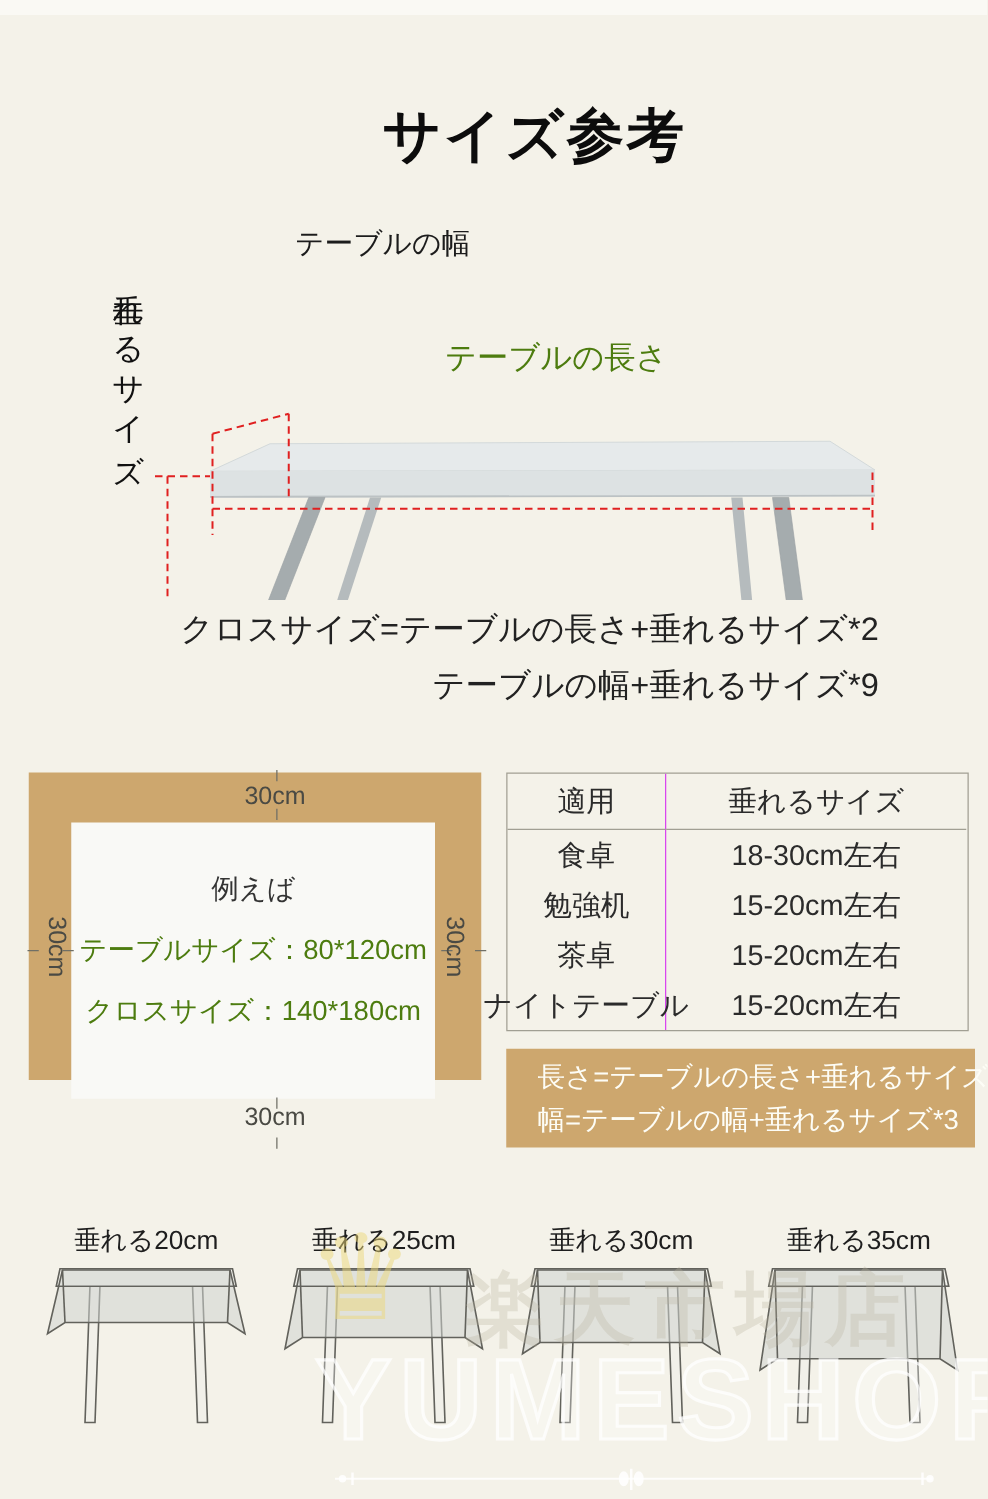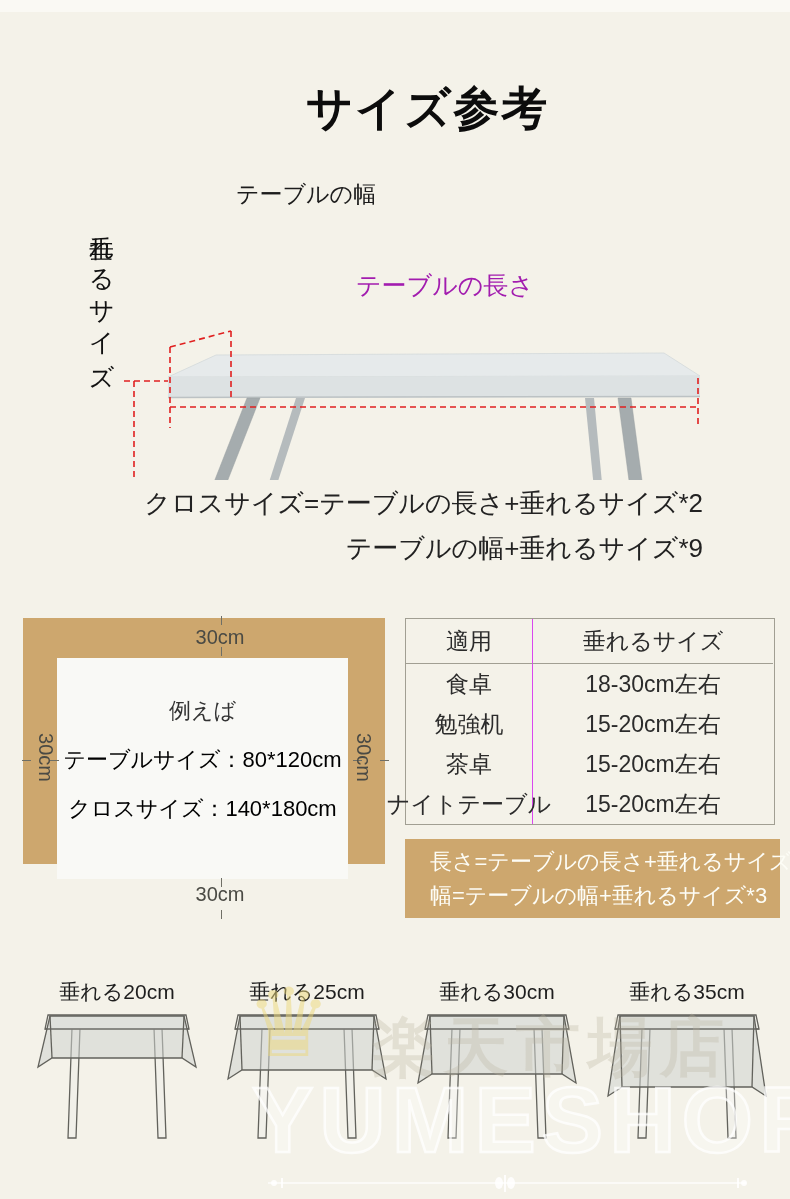--- a/index.html
+++ b/index.html
@@ -14,31 +14,31 @@
   .title{
     left:306px;top:78px;font-size:46px;font-weight:bold;color:#0c0c0c;
     letter-spacing:2px;white-space:nowrap;
   }
   
   .lbl-width{left:236px;top:160px;font-size:23px;color:#1c1c1c;white-space:nowrap;margin-top:19px;}
   .lbl-drop{
     left:86px;top:216px;font-size:25px;color:#111;
     writing-mode:vertical-rl;letter-spacing:3px;white-space:nowrap;
   }
-  .lbl-length{left:356px;top:269px;font-size:25px;color:#a21caf;white-space:nowrap;}
+  .lbl-length{left:356px;top:269px;font-size:25px;color:#4d7c0f;white-space:nowrap;}
   
   .formula{right:87px;top:481px;text-align:right;font-size:26px;color:#222;line-height:45px;white-space:nowrap;margin-left:16px;}
   
   .example-panel{left:23px;top:618px;width:362px;height:246px;background:#cda76e;}
   .example-inner{
     position:absolute;left:34px;top:40px;width:291px;height:221px;background:#f9f9f6;
     display:flex;flex-direction:column;align-items:center;
   }
   .ex-heading{margin-top:38px;font-size:22px;color:#333;}
-  .ex-line{margin-top:19px;font-size:22px;color:#000000;white-space:nowrap;}
+  .ex-line{margin-top:19px;font-size:22px;color:#4d7c0f;white-space:nowrap;}
   .m-label{font-size:20px;color:#4a4a44;white-space:nowrap;}
   .m-top{left:157px;top:8px;width:80px;text-align:center;}
   .m-bottom{left:157px;top:265px;width:80px;text-align:center;}
   .m-left{left:-18px;top:128px;width:80px;text-align:center;transform:rotate(90deg);}
   .m-right{left:300px;top:128px;width:80px;text-align:center;transform:rotate(90deg);}
   .tickv{width:0;height:9px;border-left:1.5px solid #6f6f66;}
   .tickh{height:0;width:9px;border-top:1.5px solid #6f6f66;}
   
   .spec-table{
     left:405px;top:618px;width:368px;height:205px;background:transparent;

